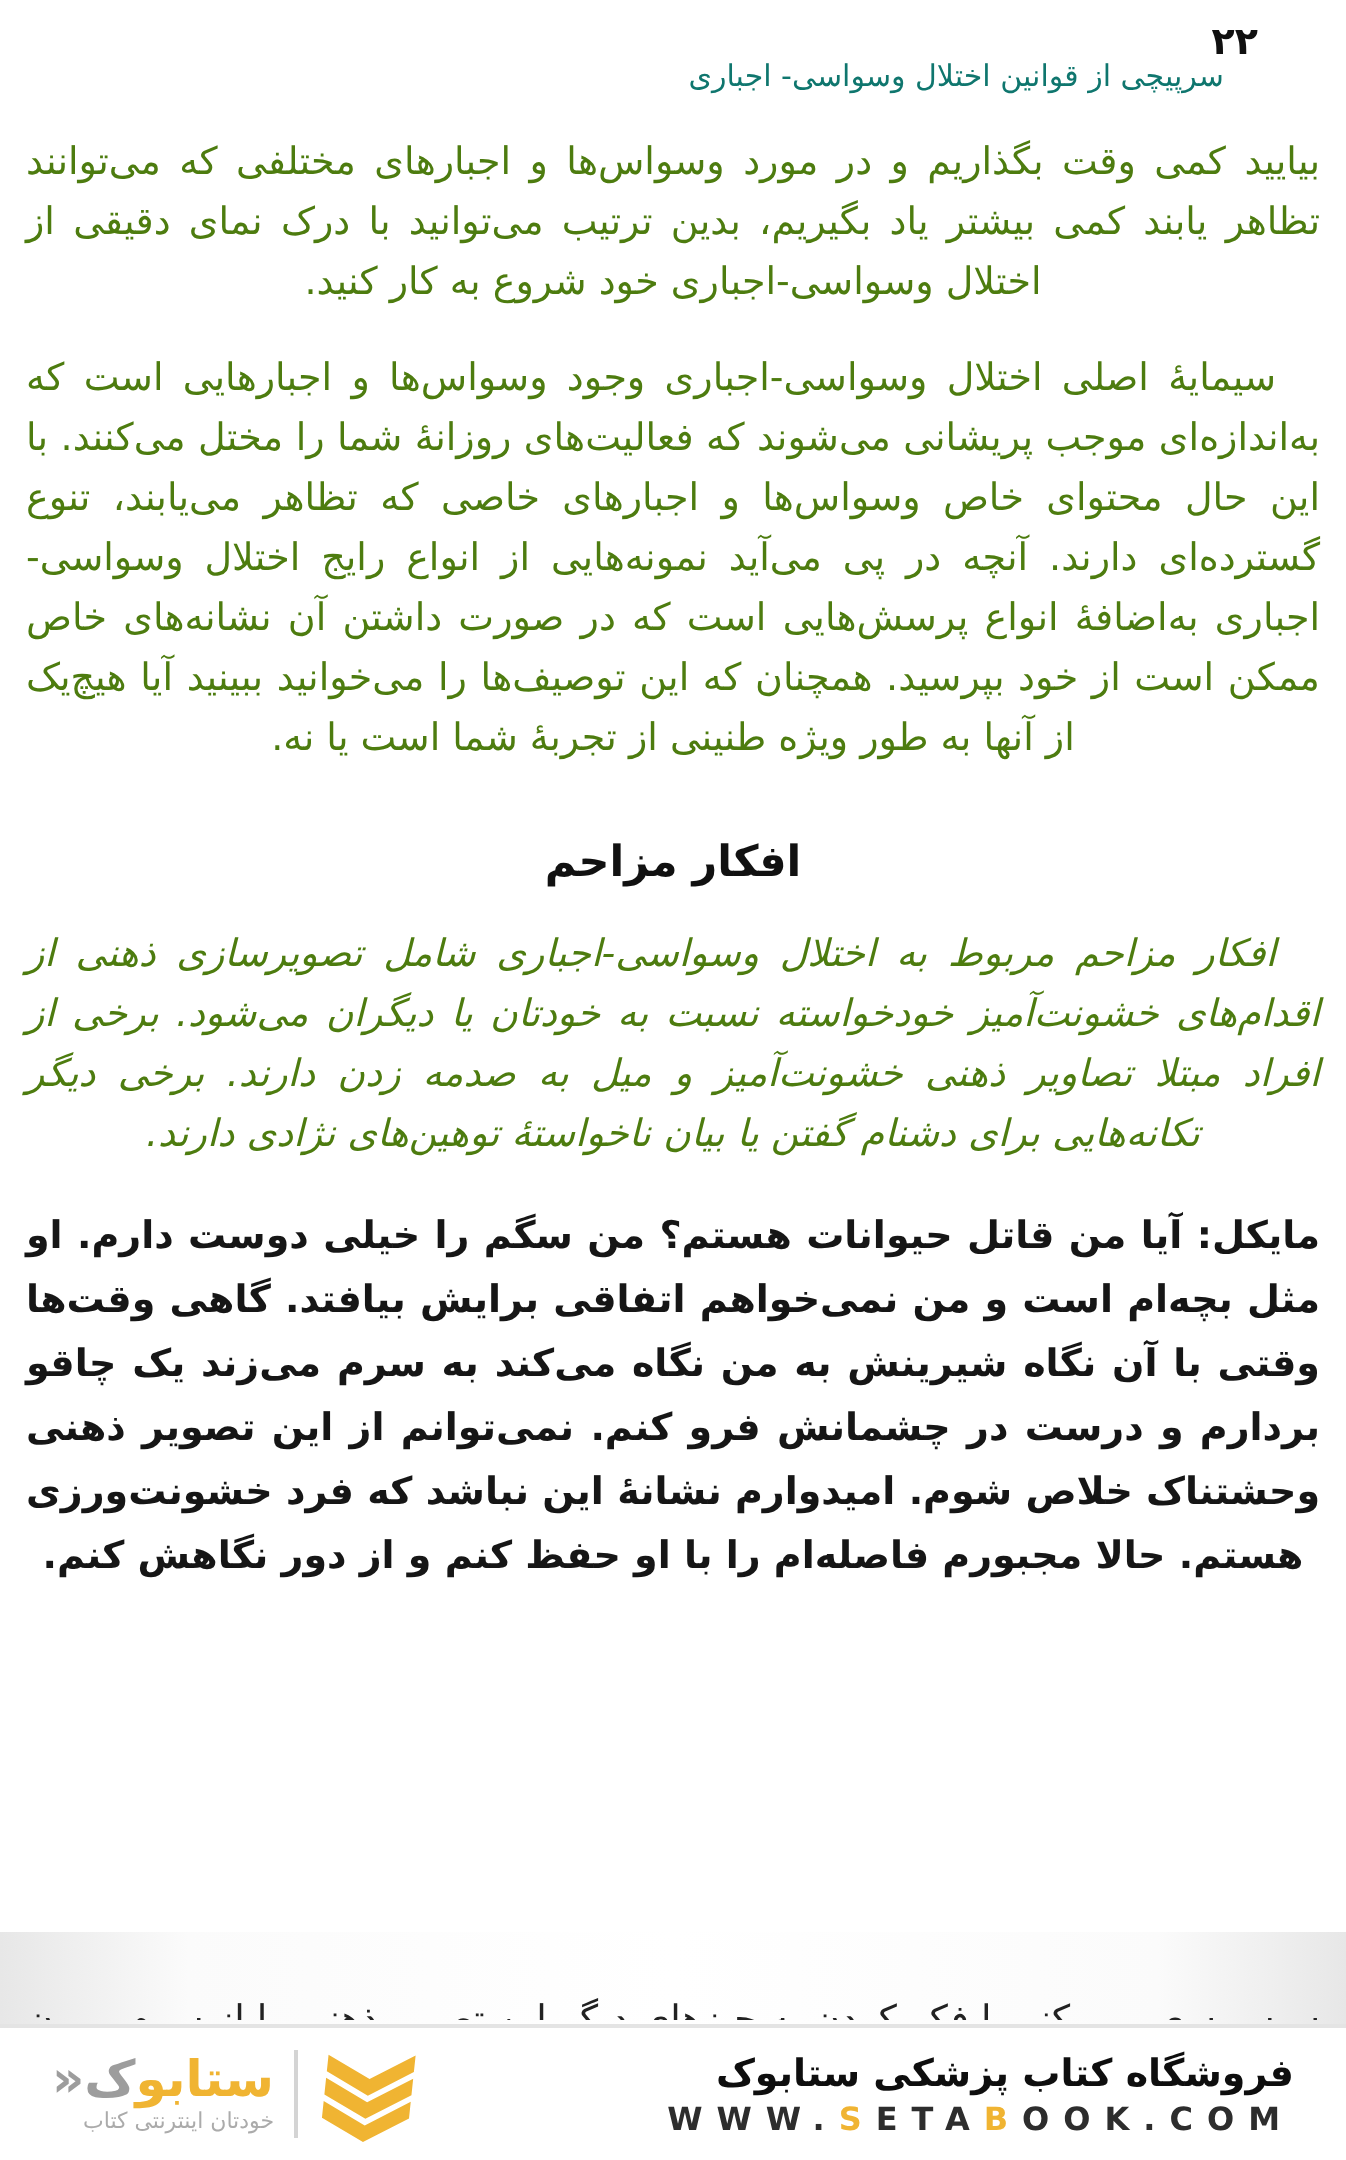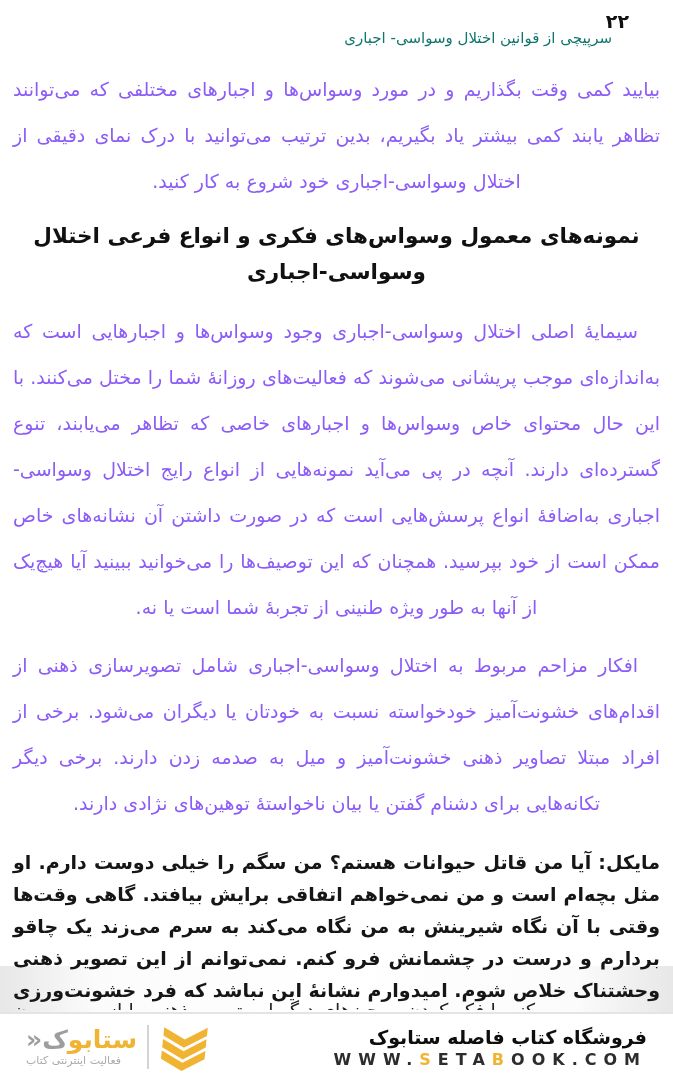--- a/index.html
+++ b/index.html
@@ -29,33 +29,33 @@
     position:absolute; bottom:68px; left:0; right:0; height:46px;
     background:linear-gradient(90deg,#e7e7e7 0%,#fbfbfb 14%,#ffffff 50%,#fbfbfb 86%,#e7e7e7 100%);
   }
 
   
   .content {
     position:absolute; top:66px; right:13px; left:13px; z-index:2;
   }
   .para {
     margin:0;
-    font-size:19px; line-height:46px;
+    font-size:19px; line-height:30px;
     text-align:justify; text-align-last:center;
-    color:#8b5cf6;
+    color:#4d7c0f;
   }
   .para.indent { text-indent:22px; }
   .heading {
     margin:0; font-size:21.5px; font-weight:bold;
     line-height:36px; text-align:center; color:#111;
   }
   .h1 { margin-top:14px; }
   .p2 { margin-top:18px; }
   .h2 { margin-top:30px; }
-  .p3 { margin-top:12px; }
+  .p3 { margin-top:12px;font-style:italic; }
   .quote {
     margin-top:20px; font-weight:bold; line-height:32px; color:#161616;
   }
   .clipped-line {
     position:absolute; bottom:70px; right:13px; left:13px;
     height:12px; overflow:hidden; z-index:3;
     font-size:19px; line-height:24px; text-align:justify; color:#222;
   }
 
   
@@ -70,61 +70,61 @@
   .store-name { font-size:19px; font-weight:700; color:#0e0e0e; }
   .site-url {
     direction:ltr; font-size:16px; font-weight:700;
     letter-spacing:7px; color:#2d2d2d; white-space:nowrap;
   }
   .site-url .gold { color:#F0B432; }
 
   .logo { display:flex; align-items:center; gap:10px; }
   .logo-emblem { transform:rotate(6deg); }
   .logo-divider { width:2px; height:44px; background:#d4d4d4; }
-  .wordblock { display:flex; flex-direction:column; align-items:flex-end; gap:1px; }
+  .wordblock { display:flex; flex-direction:column; align-items:flex-start; gap:1px; }
   .wordmark { font-size:25px; font-weight:bold; color:#F0B432; line-height:26px; white-space:nowrap; }
   .wordmark .gray { color:#9d9d9d; }
   .tagline { font-size:11px; color:#ababab; white-space:nowrap; }
 </style>
 </head>
 <body>
 
 <div class="page">
 
   <div class="running-title">سرپیچی از قوانین اختلال وسواسی- اجباری</div>
   <div class="page-number">۲۲</div>
 
   <div class="shadow-band"></div>
 
   <div class="content">
     <p class="para p1">بیایید کمی وقت بگذاریم و در مورد وسواس‌ها و اجبارهای مختلفی که می‌توانند تظاهر یابند کمی بیشتر یاد بگیریم، بدین ترتیب می‌توانید با درک نمای دقیقی از اختلال وسواسی-اجباری خود شروع به کار کنید.</p>
 
-    <h2 class="heading h1">نمونه‌های معمول وسواس‌های فکری و انواع فرعی اختلال وسواسی-اجباری</h2>
     <p class="para indent p2">سیمایهٔ اصلی اختلال وسواسی-اجباری وجود وسواس‌ها و اجبارهایی است که به‌اندازه‌ای موجب پریشانی می‌شوند که فعالیت‌های روزانهٔ شما را مختل می‌کنند. با این حال محتوای خاص وسواس‌ها و اجبارهای خاصی که تظاهر می‌یابند، تنوع گسترده‌ای دارند. آنچه در پی می‌آید نمونه‌هایی از انواع رایج اختلال وسواسی-اجباری به‌اضافهٔ انواع پرسش‌هایی است که در صورت داشتن آن نشانه‌های خاص ممکن است از خود بپرسید. همچنان که این توصیف‌ها را می‌خوانید ببینید آیا هیچ‌یک از آنها به طور ویژه طنینی از تجربهٔ شما است یا نه.</p>
 
+    <h2 class="heading h2">افکار مزاحم</h2>
     <p class="para indent p3">افکار مزاحم مربوط به اختلال وسواسی-اجباری شامل تصویرسازی ذهنی از اقدام‌های خشونت‌آمیز خودخواسته نسبت به خودتان یا دیگران می‌شود. برخی از افراد مبتلا تصاویر ذهنی خشونت‌آمیز و میل به صدمه زدن دارند. برخی دیگر تکانه‌هایی برای دشنام گفتن یا بیان ناخواستهٔ توهین‌های نژادی دارند.</p>
 
     <p class="para quote">مایکل: آیا من قاتل حیوانات هستم؟ من سگم را خیلی دوست دارم. او مثل بچه‌ام است و من نمی‌خواهم اتفاقی برایش بیافتد. گاهی وقت‌ها وقتی با آن نگاه شیرینش به من نگاه می‌کند به سرم می‌زند یک چاقو بردارم و درست در چشمانش فرو کنم. نمی‌توانم از این تصویر ذهنی وحشتناک خلاص شوم. امیدوارم نشانهٔ این نباشد که فرد خشونت‌ورزی هستم. حالا مجبورم فاصله‌ام را با او حفظ کنم و از دور نگاهش کنم.</p>
   </div>
 
   <div class="clipped-line">سپس سعی می‌کنم با فکر کردن به چیزهای دیگر این تصویر ذهنی را از سرم بیرون کنم تا آرام شوم</div>
 
   <div class="footer">
     <div class="footer-text">
-      <div class="store-name">فروشگاه کتاب فاصله ستابوک</div>
+      <div class="store-name">فروشگاه کتاب پزشکی ستابوک</div>
       <div class="site-url"><span>WWW.</span><span class="gold">S</span><span>ETA</span><span class="gold">B</span><span>OOK.COM</span></div>
     </div>
 
     <div class="logo">
       <svg class="logo-emblem" width="50" height="52" viewBox="0 0 60 62" xmlns="http://www.w3.org/2000/svg">
         <polygon points="4,10 30,22 56,5 56,15 30,32 4,20" fill="#F0B432"></polygon>
         <polygon points="4,24 30,36 56,19 56,29 30,46 4,34" fill="#F0B432"></polygon>
         <polygon points="4,38 30,50 56,33 56,43 30,60 4,48" fill="#F0B432"></polygon>
       </svg>
       <div class="logo-divider"></div>
       <div class="wordblock">
         <div class="wordmark"><span>ستابو</span><span class="gray">ک«</span></div>
-        <div class="tagline">فعالیت اینترنتی کتاب</div>
+        <div class="tagline">خودتان اینترنتی کتاب</div>
       </div>
     </div>
   </div>
 
 </div>
 
 </body></html>

